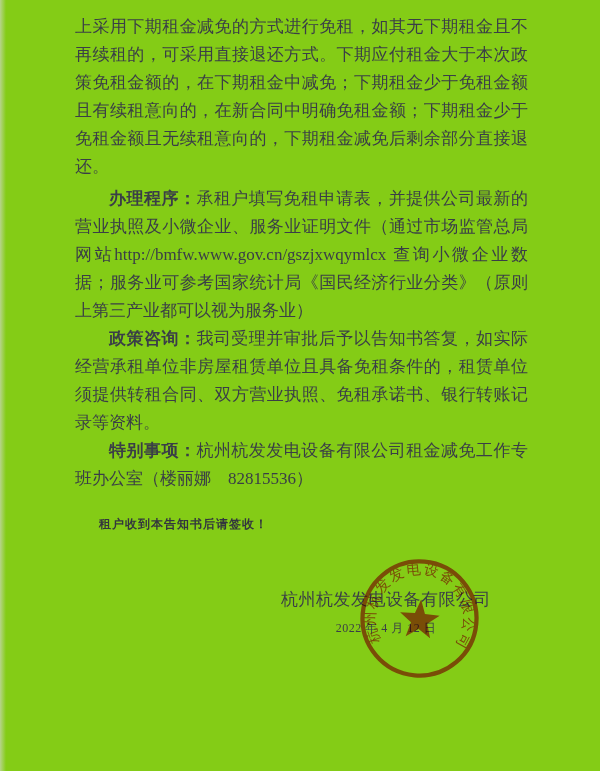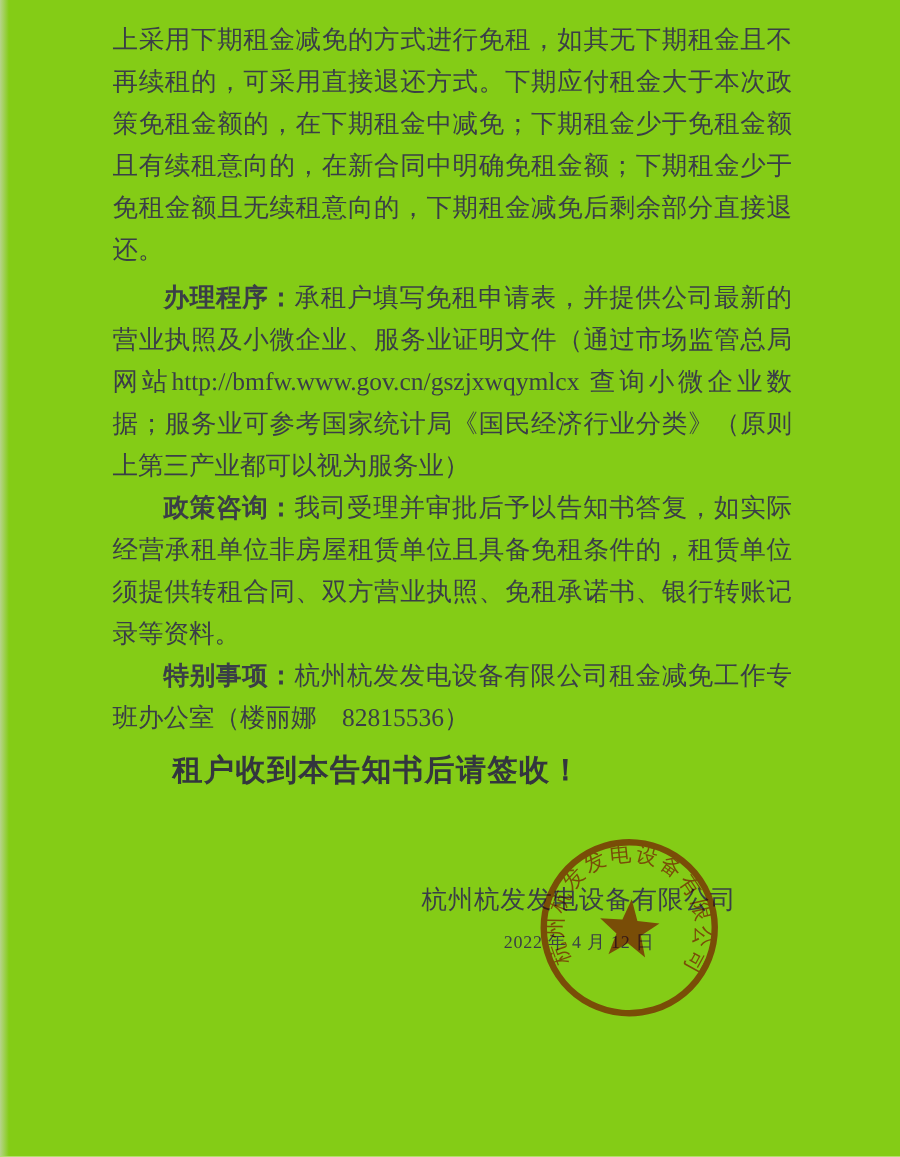--- a/index.html
+++ b/index.html
@@ -19,22 +19,22 @@
     position:absolute;left:75px;top:13px;width:453px;
     color:#3a3e47;
     font-size:17px;line-height:28px;
     text-align:justify;text-justify:inter-ideograph;
   }
   .par{margin:0;text-indent:2em;}
   .par.no-indent{text-indent:0;}
   .par.gap{margin-top:4px;}
   .par .lbl{font-weight:bold;}
   .notice{
-    margin:6px 0 0 0;text-indent:2em;
-    font-weight:bold;font-size:20px;line-height:30px;
+    margin:16px 0 0 0;text-indent:2em;
+    font-weight:bold;font-size:12px;line-height:30px;
     letter-spacing:1px;color:#33363e;
   }
   .signature{
     position:absolute;left:280px;top:588px;width:212px;
     text-align:center;color:#3a3e47;z-index:1;
   }
   .sig-company{font-size:17px;letter-spacing:.5px;}
   .sig-date{font-size:12px;margin-top:9px;letter-spacing:.5px;}
   .seal{
     position:absolute;left:353px;top:552px;

